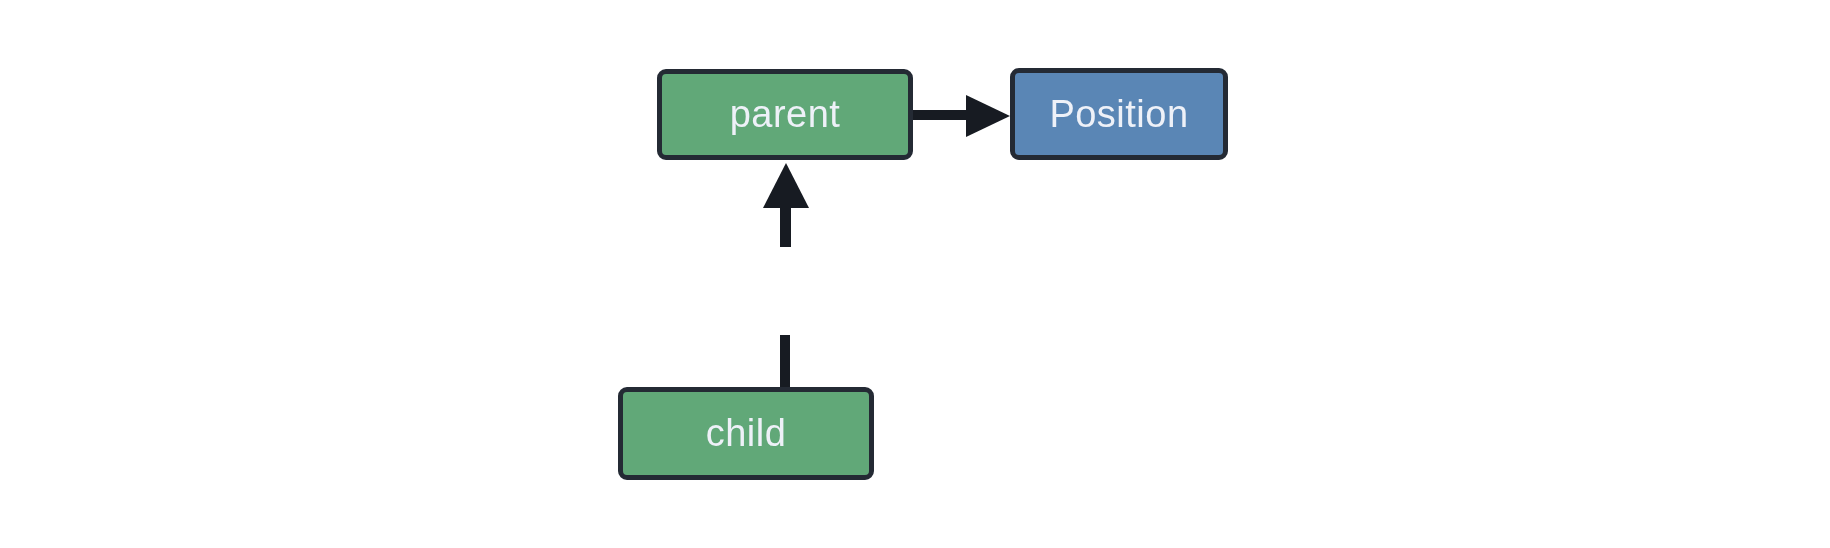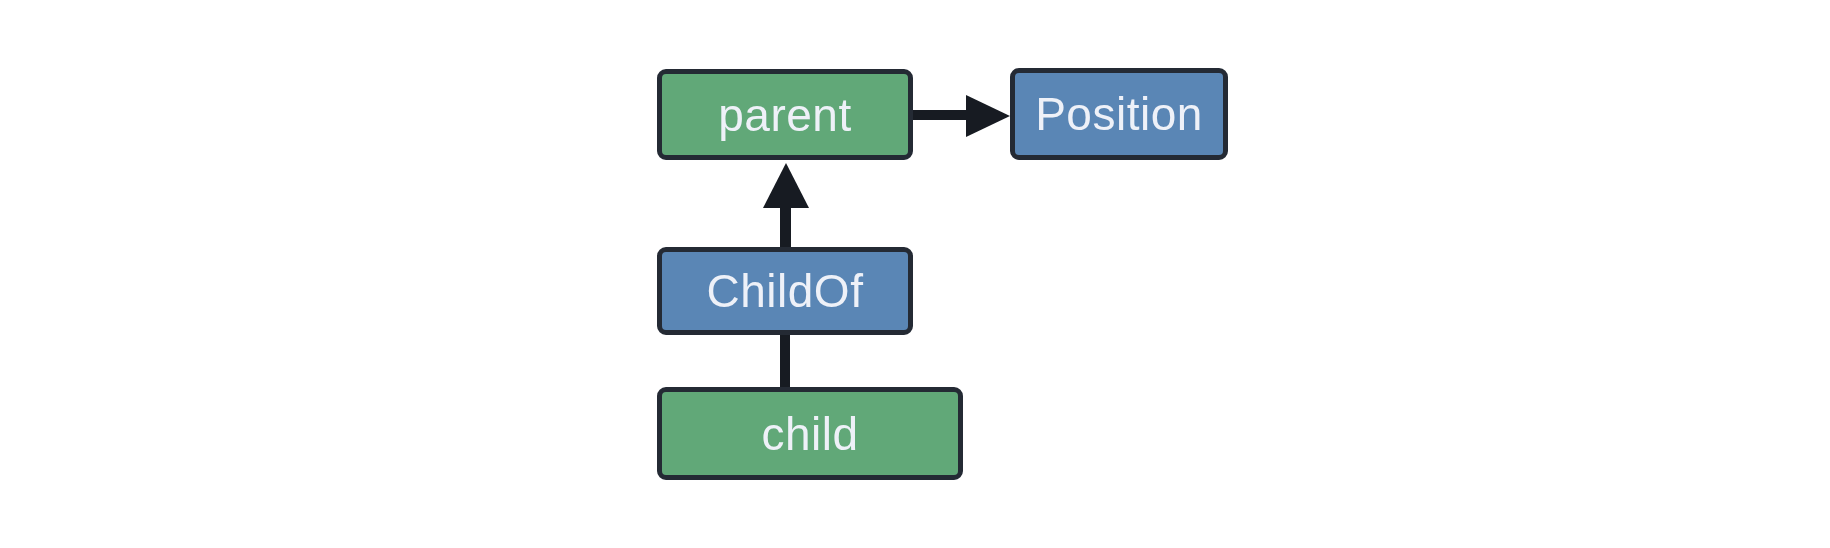--- a/index.html
+++ b/index.html
@@ -16,32 +16,32 @@
     font-family: "Liberation Sans", sans-serif;
   }
   .node {
     position: absolute;
     box-sizing: border-box;
     border: 5px solid var(--border, #242a34);
     border-radius: 9px;
     display: flex;
     align-items: center;
     justify-content: center;
-    font-size: 46px;
+    font-size: 38px;
     font-weight: 400;
     color: var(--text, #eef1f8);
     letter-spacing: 0.5px;
   }
   .node--entity { background: var(--entity-fill, #61a878); }
   .node--component { background: var(--component-fill, #5a86b5); }
 
   #node-parent   { left: 657px;  top: 69px;  width: 256px; height: 91px; }
   #node-position { left: 1010px; top: 68px;  width: 218px; height: 92px; }
   #node-childof  { left: 657px;  top: 247px; width: 256px; height: 88px; }
-  #node-child    { left: 657px;  top: 387px; width: 306px; height: 93px; }
+  #node-child    { left: 618px;  top: 387px; width: 256px; height: 93px; }
 
   .shaft {
     position: absolute;
     background: var(--connector, #171b22);
   }
   .arrowhead {
     position: absolute;
     width: 0;
     height: 0;
   }
@@ -73,23 +73,20 @@
 <div class="canvas">
 
   <div class="node node--entity" id="node-parent">
     <span>parent</span>
   </div>
 
   <div class="node node--component" id="node-position">
     <span>Position</span>
   </div>
 
-  <div class="node node--component" id="node-childof">
-    <span>ChildOf</span>
-  </div>
 
   <div class="node node--entity" id="node-child">
     <span>child</span>
   </div>
 
   <div class="shaft" id="edge-parent-position-shaft"></div>
   <div class="arrowhead" id="edge-parent-position-head"></div>
 
   <div class="shaft" id="edge-childof-parent-shaft"></div>
   <div class="arrowhead" id="edge-childof-parent-head"></div>

